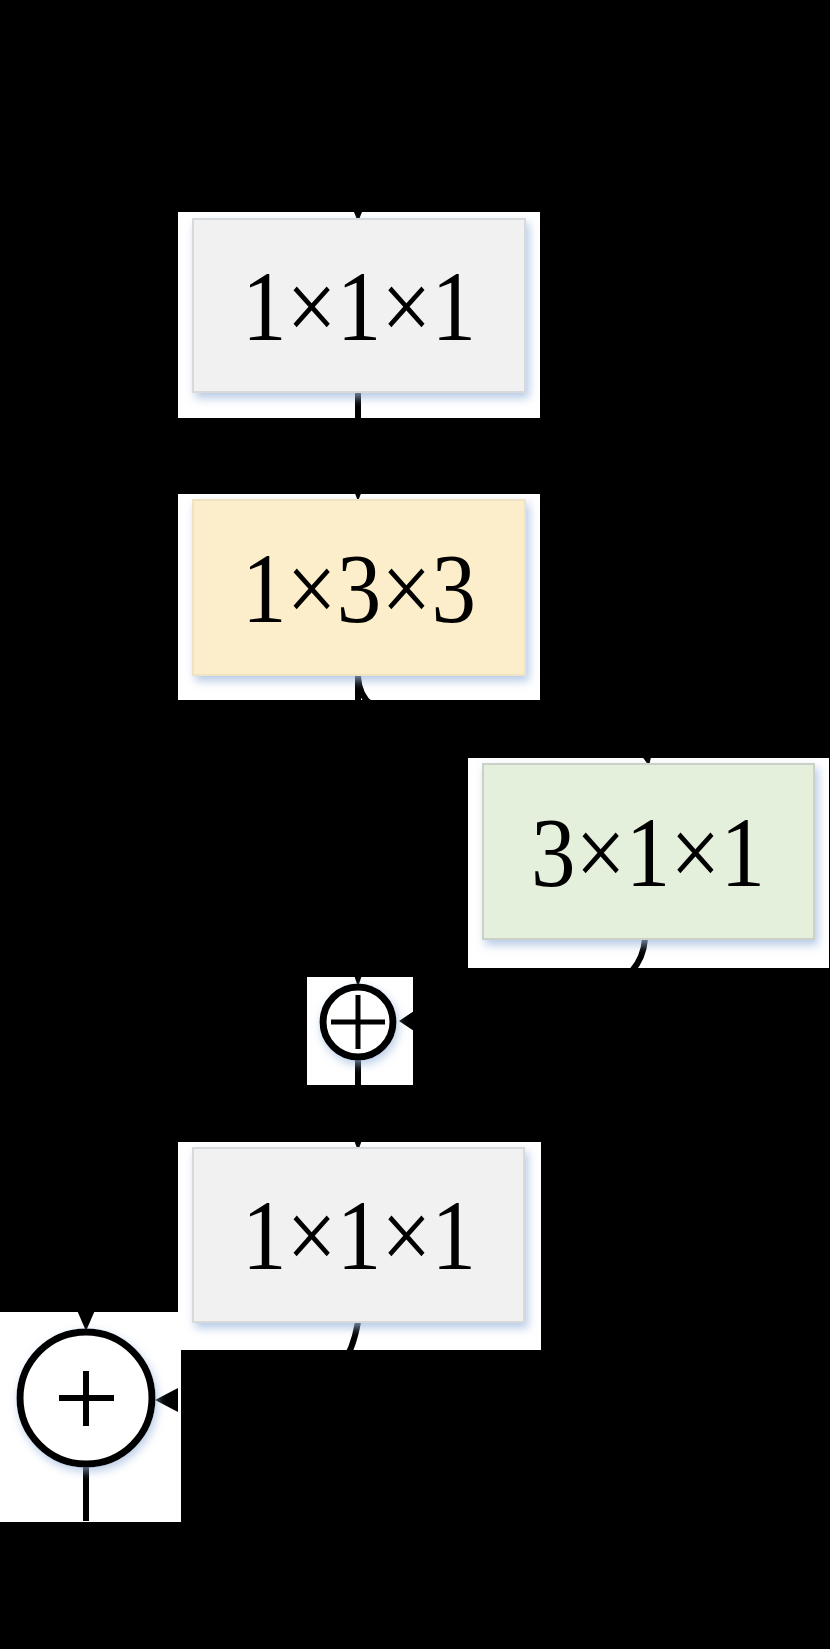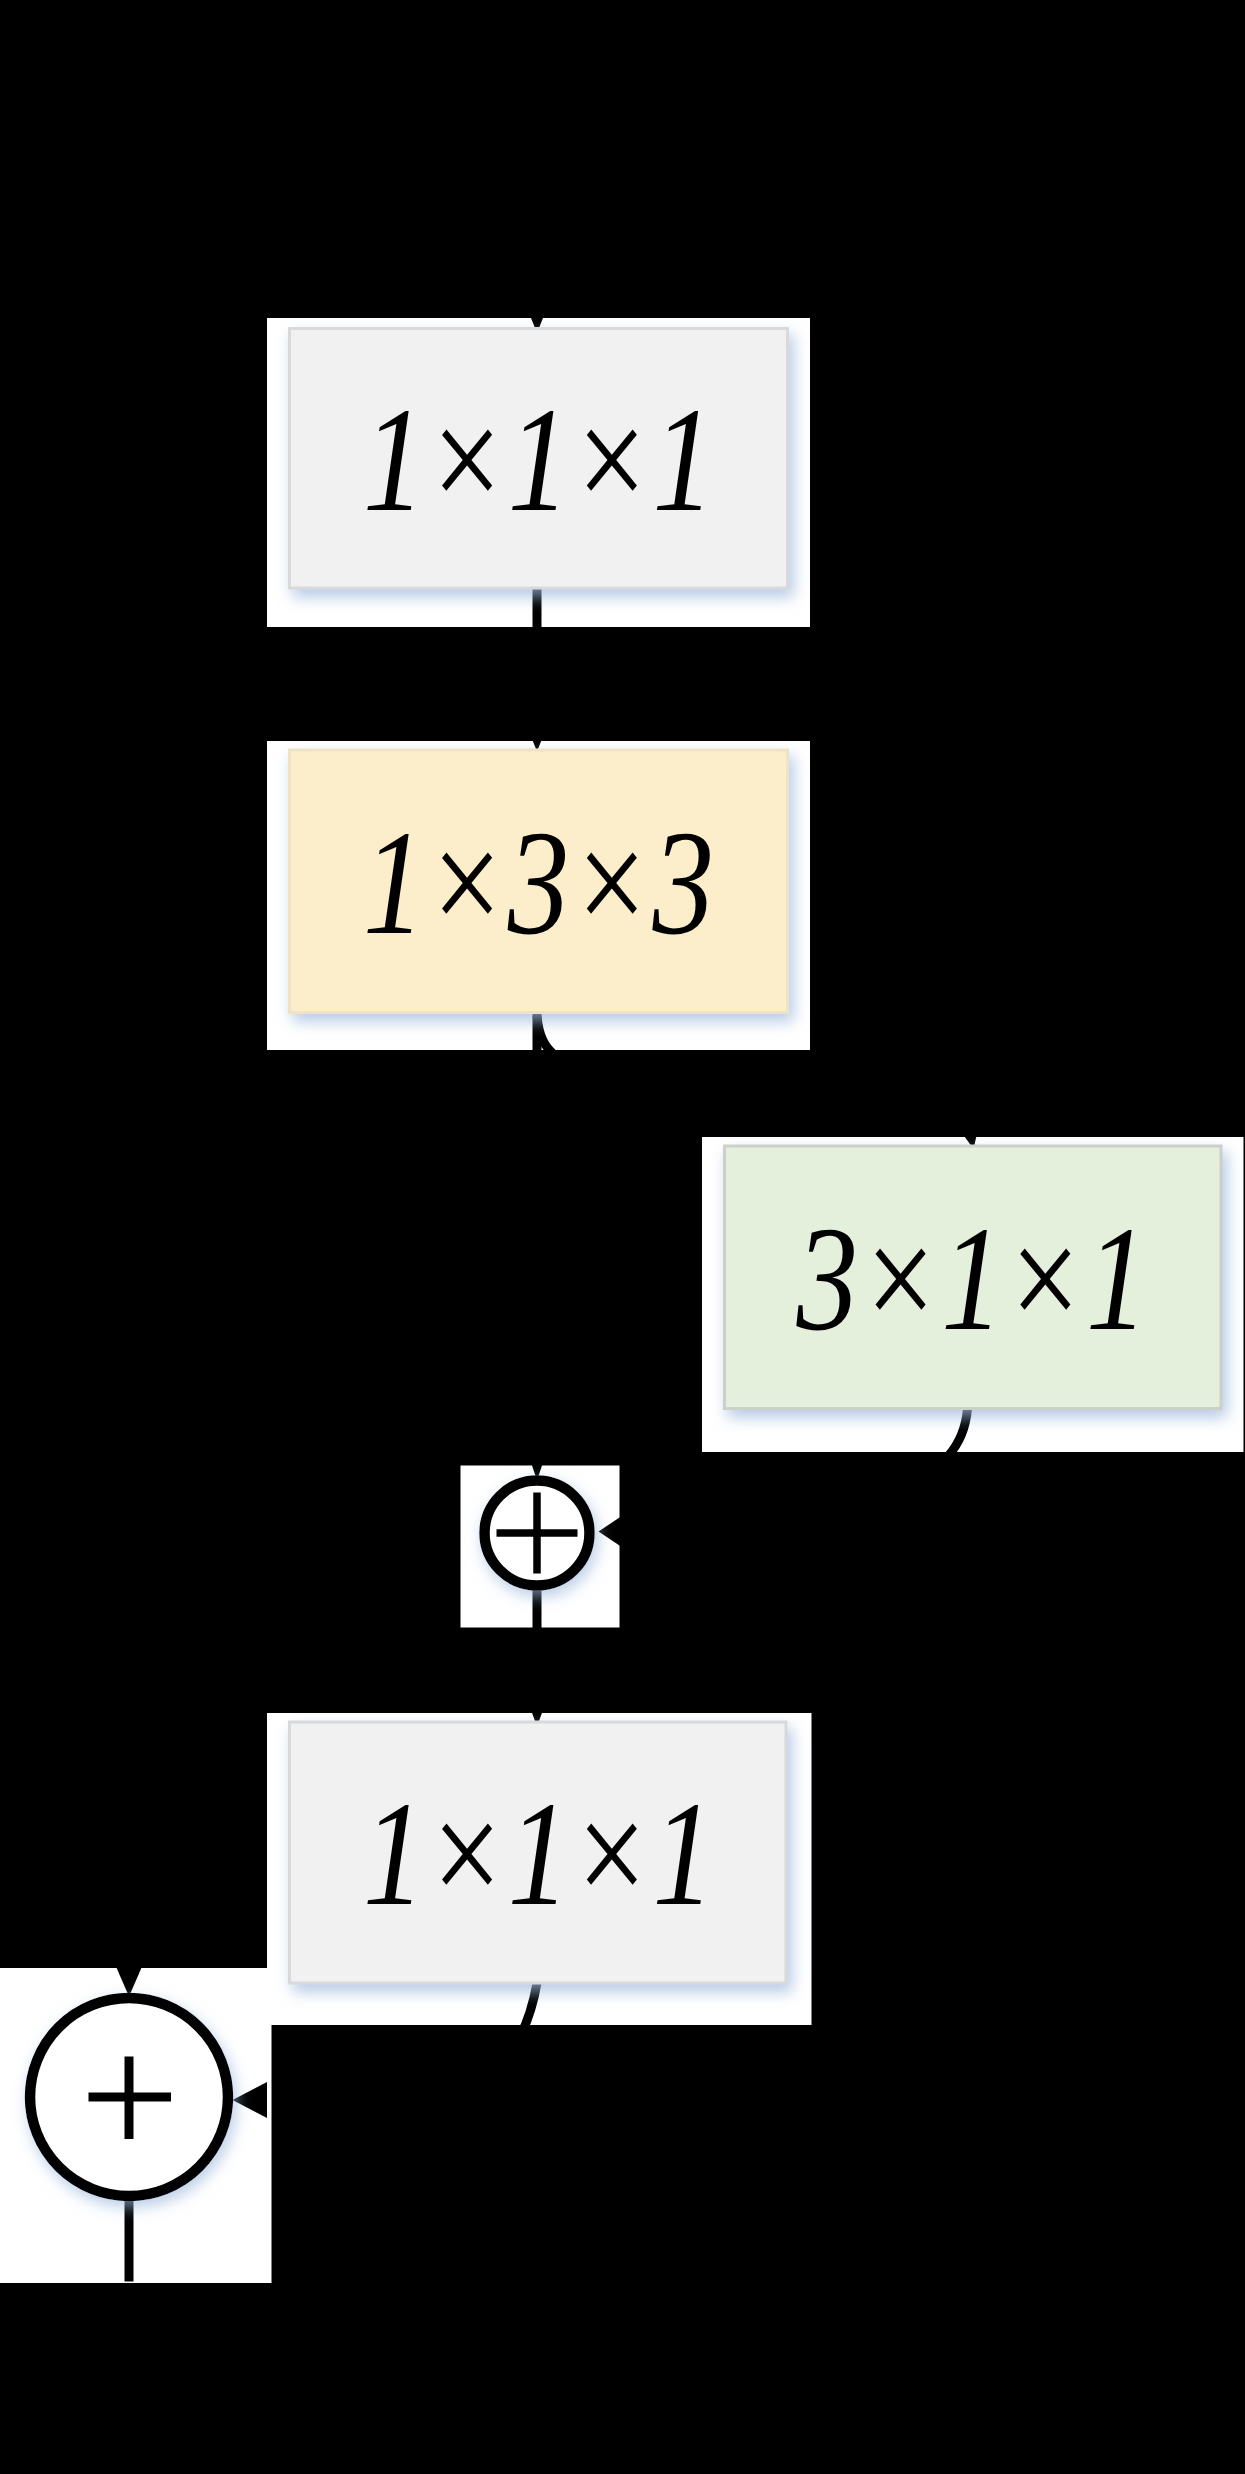--- a/index.html
+++ b/index.html
@@ -1,17 +1,17 @@
 <!DOCTYPE html>
 <html><head>
 <meta charset="utf-8">
 <style>
   html,body{margin:0;padding:0;background:#000;}
   .stage{position:relative;width:830px;height:1649px;background:#000;overflow:hidden;
-         font-family:"Liberation Serif", serif;font-style:italic;}
+         font-family:"Liberation Serif", serif;}
   svg{display:block}
   .panel{stroke:none;}
   .conn{fill:none;stroke:#000;stroke-width:6;stroke-linecap:butt;}
   .arrowhead{fill:#000;stroke:none;}
   .box{stroke-width:2;}
   .box-0, .box-3{stroke:#d7d9db;}
   .box-1{stroke:#eee3c4;}
   .box-2{stroke:#cbd1c9;}
   .conv-label{font-size:100px;fill:#000;}
   .addcircle{fill:#ffffff;stroke:#000;stroke-width:7;}

